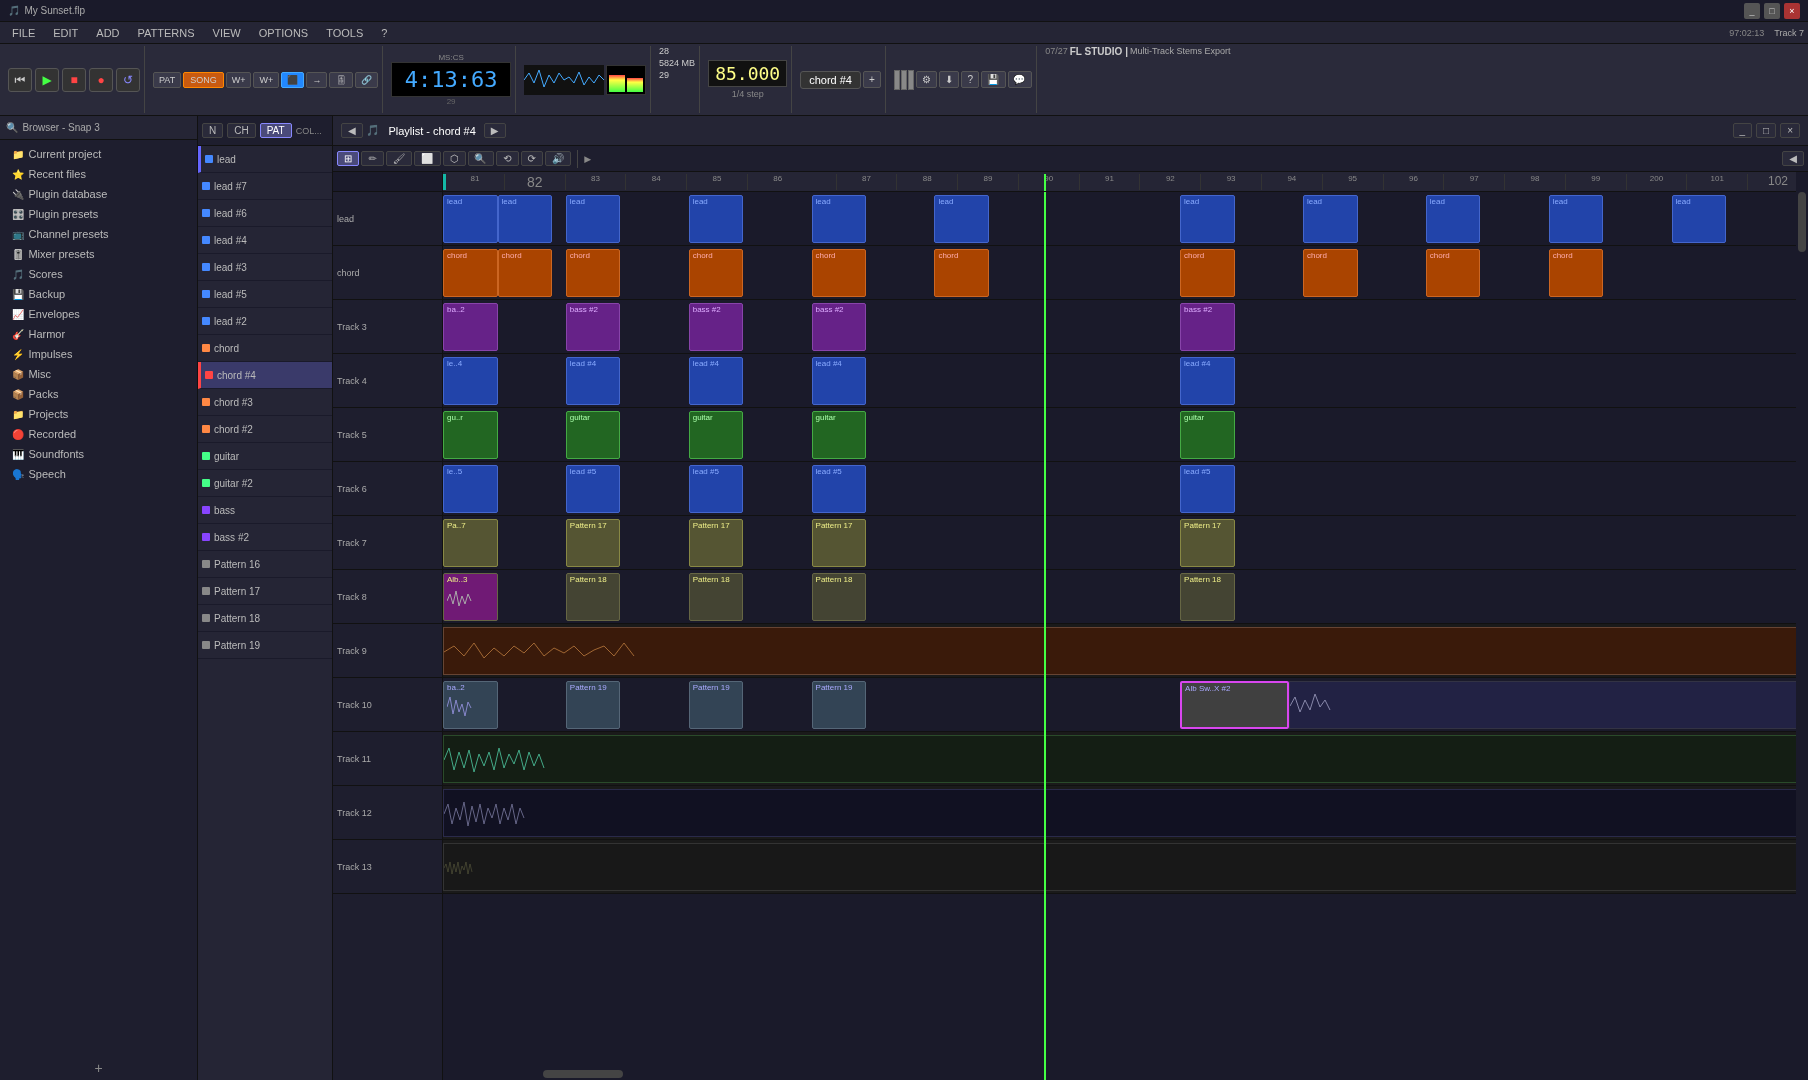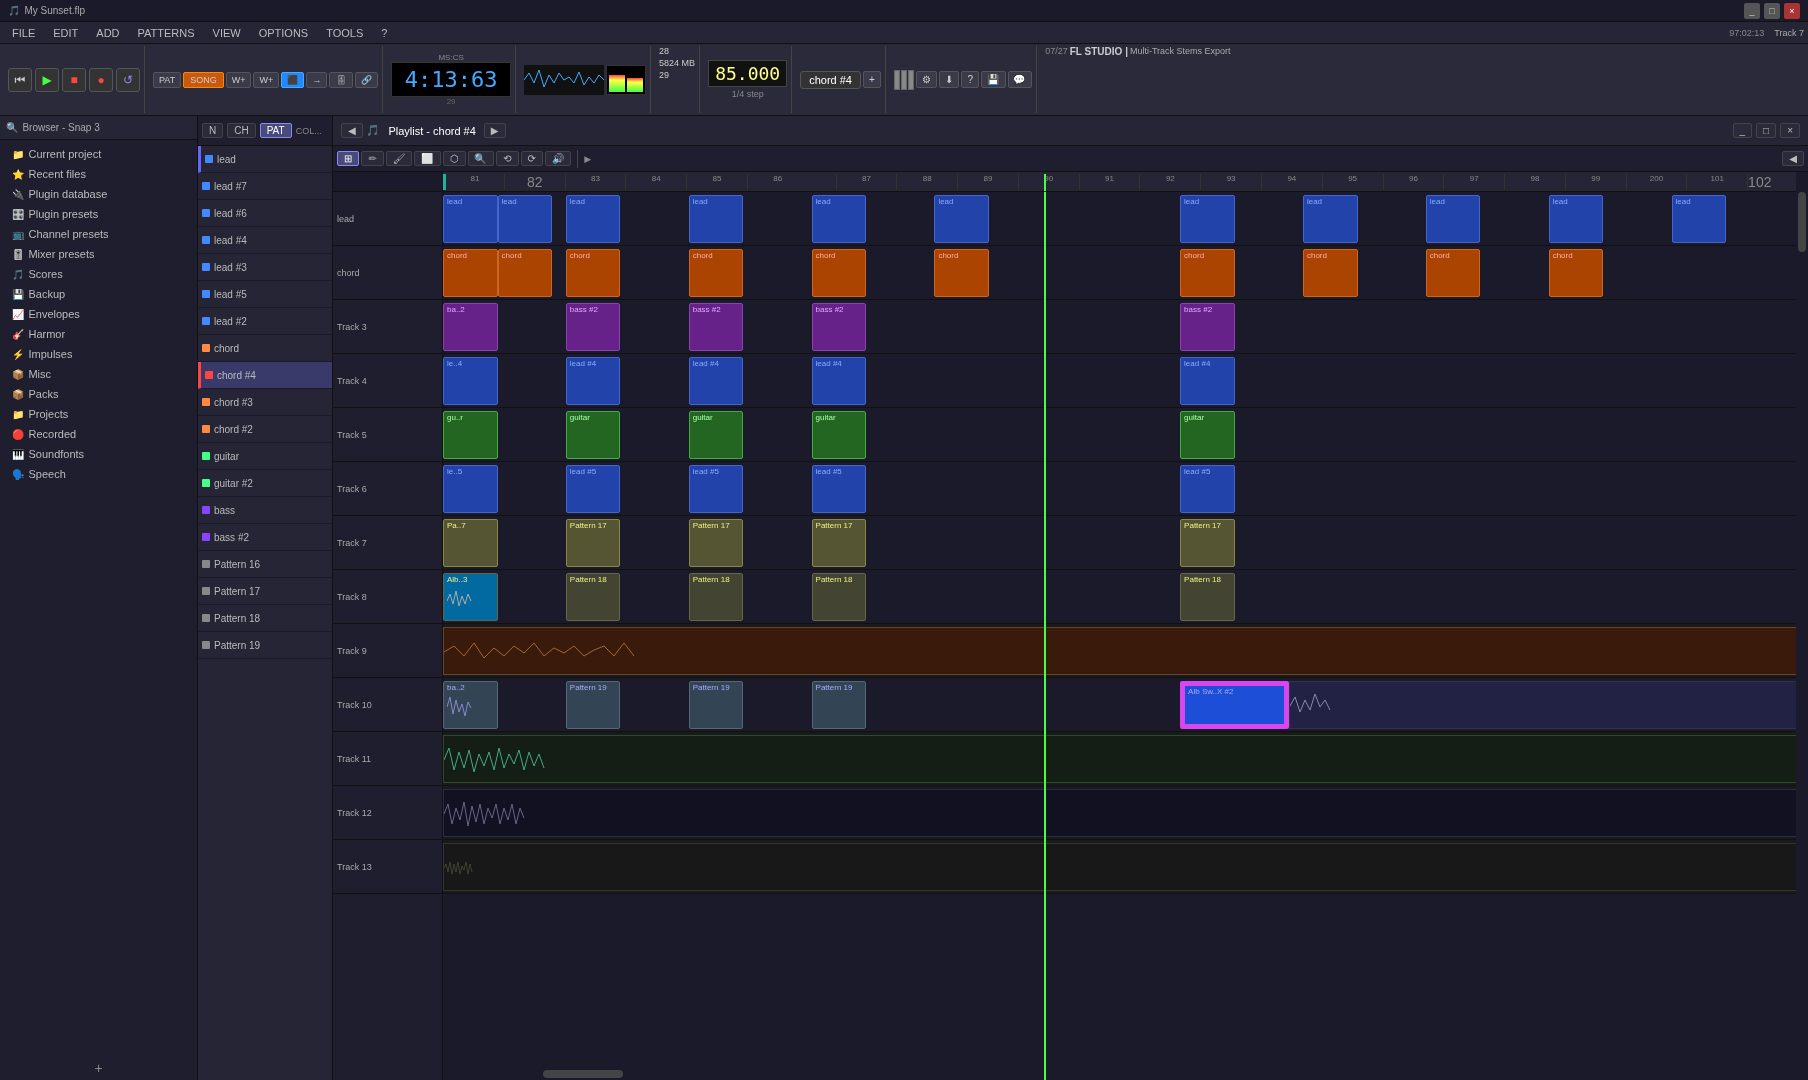--- a/index.html
+++ b/index.html
@@ -662,21 +662,21 @@
               <div style="width:4.5%; text-align:center; font-size:8px; color:#888; border-left:1px solid #333;">92</div>
               <div style="width:4.5%; text-align:center; font-size:8px; color:#888; border-left:1px solid #333;">93</div>
               <div style="width:4.5%; text-align:center; font-size:8px; color:#888; border-left:1px solid #333;">94</div>
               <div style="width:4.5%; text-align:center; font-size:8px; color:#888; border-left:1px solid #333;">95</div>
               <div style="width:4.5%; text-align:center; font-size:8px; color:#888; border-left:1px solid #333;">96</div>
               <div style="width:4.5%; text-align:center; font-size:8px; color:#888; border-left:1px solid #333;">97</div>
               <div style="width:4.5%; text-align:center; font-size:8px; color:#888; border-left:1px solid #333;">98</div>
               <div style="width:4.5%; text-align:center; font-size:8px; color:#888; border-left:1px solid #333;">99</div>
               <div style="width:4.5%; text-align:center; font-size:8px; color:#888; border-left:1px solid #333;">200</div>
               <div style="width:4.5%; text-align:center; font-size:8px; color:#888; border-left:1px solid #333;">101</div>
-              <div style="width:4.5%; text-align:left; font-size:14px; color:#888; border-left:1px solid #333;">102</div>
+              <div style="width:4.5%; text-align:center; font-size:12px; color:#888; border-left:1px solid #333;">102</div>
             </div>
           </div>
         </div>
 
         <div class="tracks-container" style="position:relative; overflow:hidden;">
 
           <div style="position:absolute; top:0; left:44%; width:2px; background:#4f4; height:100%; z-index:5; pointer-events:none;"></div>
 
           <div class="track-row">
             <div class="pattern-block" style="left:0%; width:4%; background:#2244aa; border:1px solid #4466cc;">
@@ -831,21 +831,21 @@
               </div>
             <div class="pattern-block" style="left:27%; width:4%; background:#555533; border:1px solid #888844;">
                 <span style="color:#ee8;">Pattern 17</span>
               </div>
             <div class="pattern-block" style="left:54%; width:4%; background:#555533; border:1px solid #888844;">
                 <span style="color:#ee8;">Pattern 17</span>
               </div>
           </div>
 
           <div class="track-row">
-            <div class="pattern-block" style="left:0%; width:4%; background:#0369a1; border:1px solid #666644;">
+            <div class="pattern-block" style="left:0%; width:4%; background:#701a75; border:1px solid #666644;">
               <span style="color:#ee8; font-size:8px;">Alb..3</span>
               <svg width="100%" height="30" style="margin-top:2px;">
                 <polyline points="0,15 3,8 6,18 9,5 12,20 15,10 18,18 21,8 24,15" fill="none" stroke="#aaa" stroke-width="1"></polyline>
               </svg>
             </div>
             <div class="pattern-block" style="left:9%; width:4%; background:#444433; border:1px solid #666644;">
                 <span style="color:#ee8; font-size:8px;">Pattern 18</span>
               </div>
             <div class="pattern-block" style="left:18%; width:4%; background:#444433; border:1px solid #666644;">
                 <span style="color:#ee8; font-size:8px;">Pattern 18</span>
@@ -876,21 +876,21 @@
             </div>
             <div class="pattern-block" style="left:9%; width:4%; background:#334455; border:1px solid #556677;">
                 <span style="color:#aaf; font-size:8px;">Pattern 19</span>
               </div>
             <div class="pattern-block" style="left:18%; width:4%; background:#334455; border:1px solid #556677;">
                 <span style="color:#aaf; font-size:8px;">Pattern 19</span>
               </div>
             <div class="pattern-block" style="left:27%; width:4%; background:#334455; border:1px solid #556677;">
                 <span style="color:#aaf; font-size:8px;">Pattern 19</span>
               </div>
-            <div class="pattern-block" style="left:54%; width:8%; background:#1d4ed8; border:5px solid #d946ef;">
+            <div class="pattern-block" style="left:54%; width:8%; background:#404040; border:2px solid #d946ef;">
                 <span style="color:#aaf; font-size:8px;">Alb Sw..X #2</span>
               </div>
             <div style="position:absolute; left:62%; right:0; top:3px; height:48px; background:#222244; border:1px solid #334; overflow:hidden;">
               <svg width="100%" height="48">
                 <polyline points="0,24 5,15 10,30 15,18 20,28 25,12 30,25 35,18 40,28" fill="none" stroke="#88a" stroke-width="1"></polyline>
               </svg>
             </div>
           </div>
 
           <div class="track-row audio-row" style="height:54px;">

